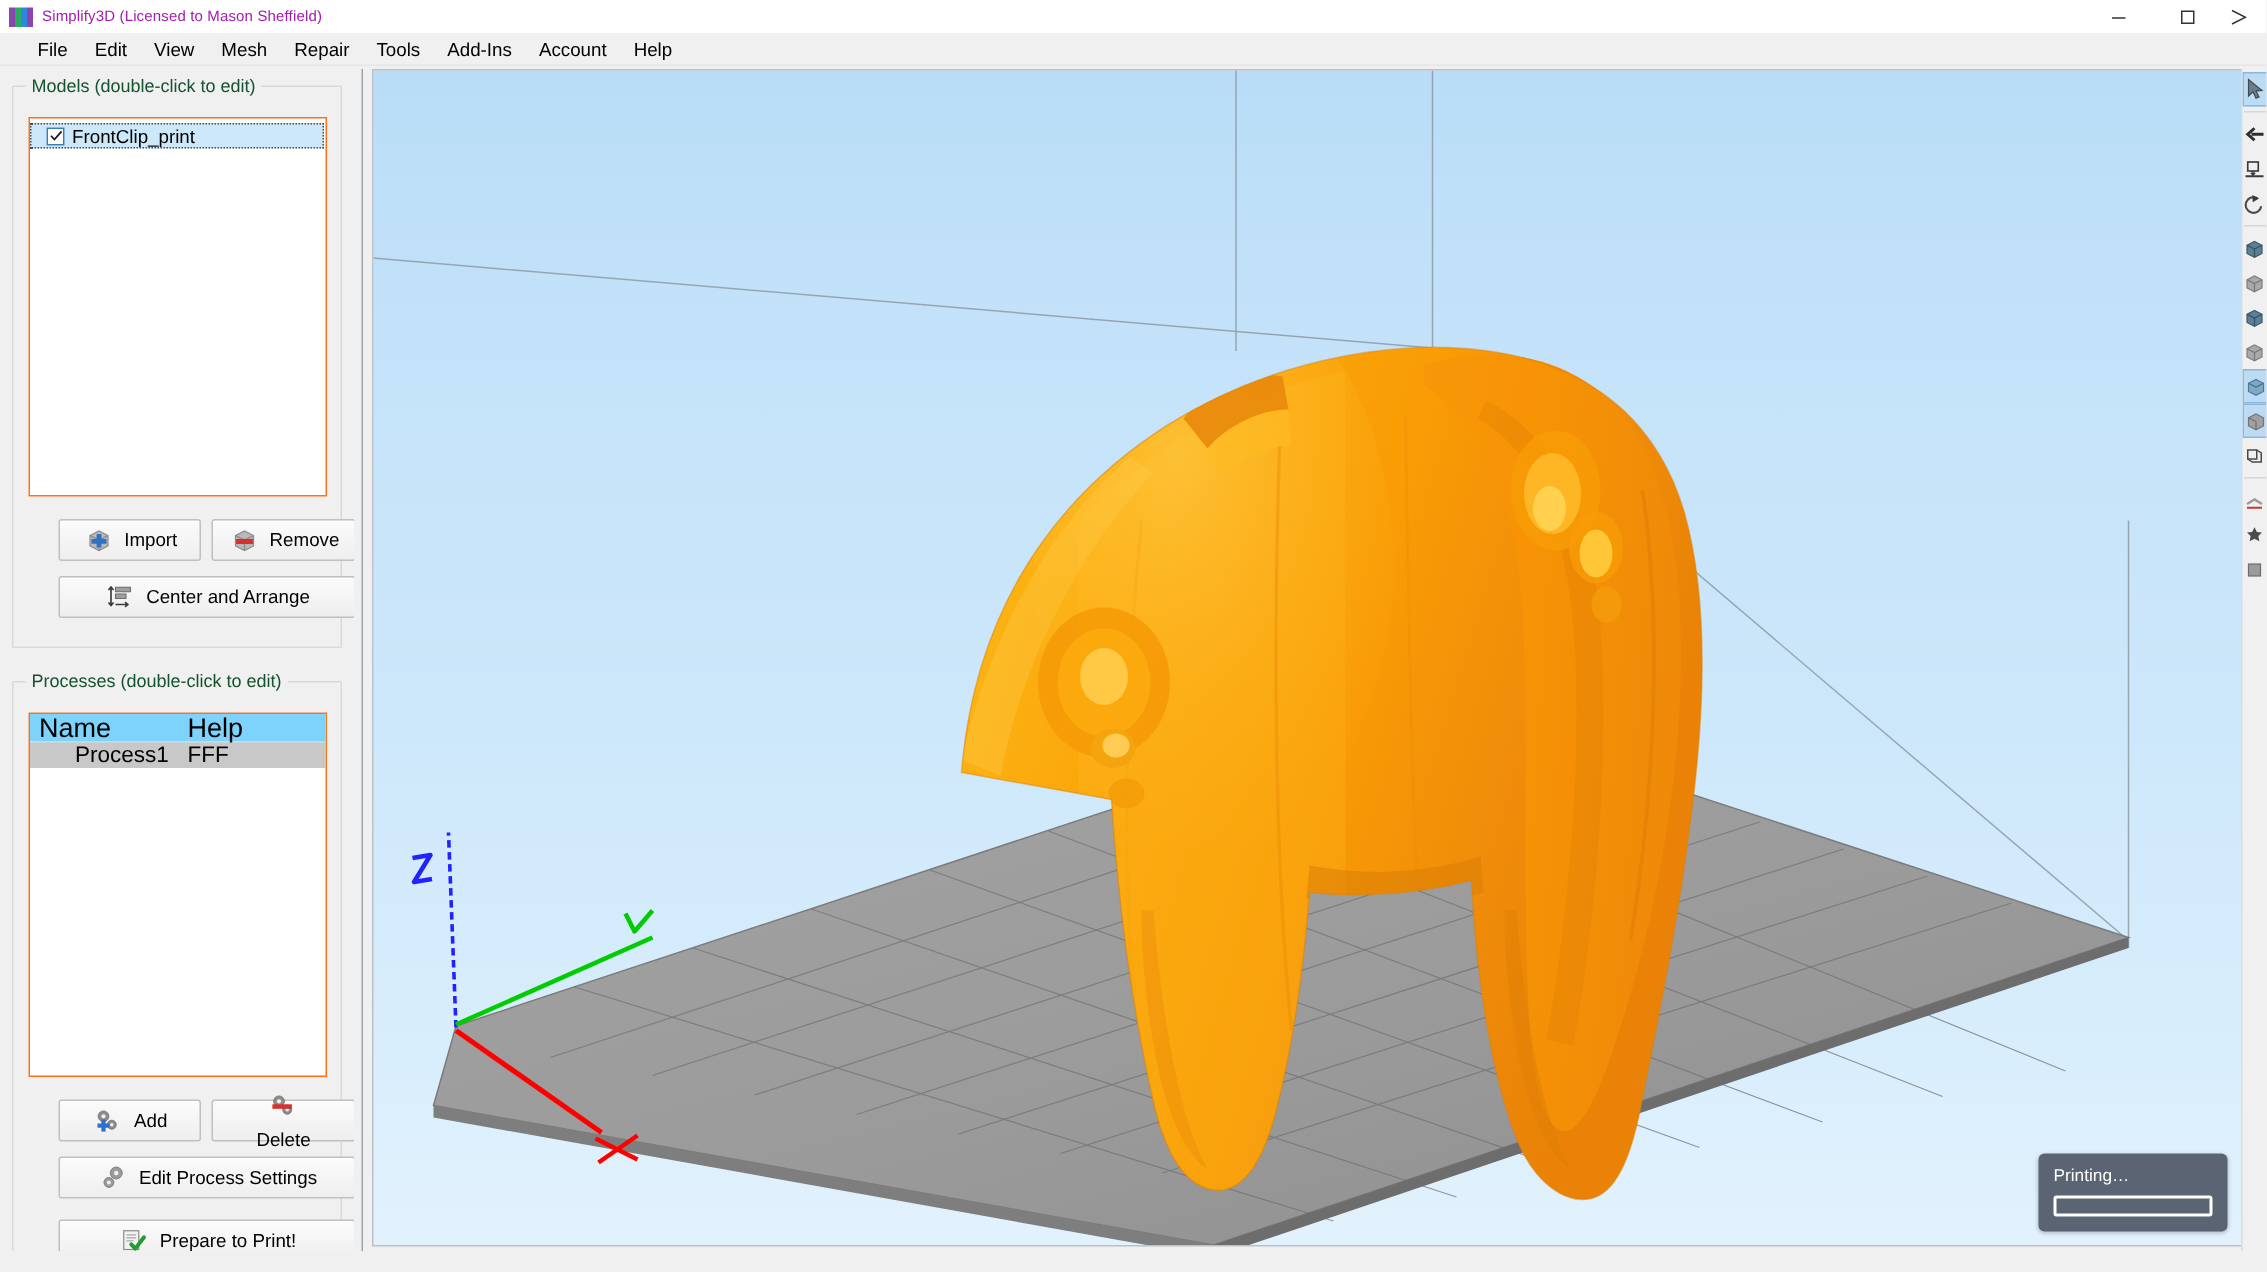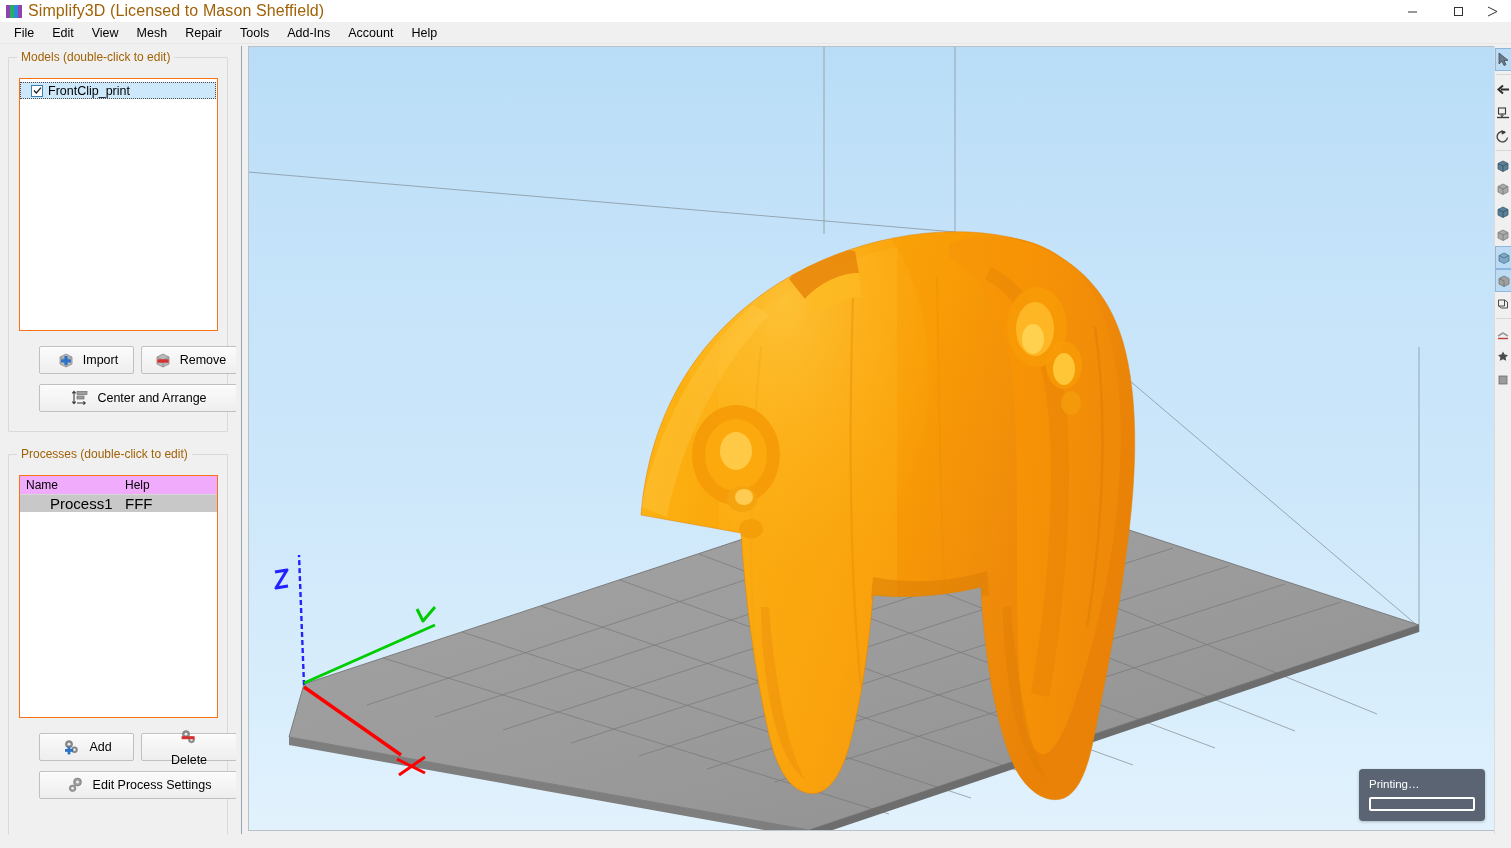--- a/index.html
+++ b/index.html
@@ -17,47 +17,47 @@
     position: absolute; left: 0; top: 0; width: 1511px; height: 22px;
     background: #ffffff; display: flex; align-items: center;
   }
   #app-icon { width: 16px; height: 13px; margin-left: 6px; margin-right: 6px;
     display: flex; align-items: stretch; }
   #app-icon i { display: block; width: 25%; height: 100%; }
   #app-icon i:nth-child(1) { background: #8e44ad; }
   #app-icon i:nth-child(2) { background: #27ae60; }
   #app-icon i:nth-child(3) { background: #2e86de; }
   #app-icon i:nth-child(4) { background: #8e44ad; }
-  #title-text { font-size: 16px; color: #a16207; letter-spacing: .1px; }
+  #title-text { font-size: 10px; color: #a21caf; letter-spacing: .1px; }
   #win-controls { position: absolute; right: 0; top: 0; height: 22px;
     display: flex; align-items: center; }
   .win-btn { width: 46px; height: 22px; display: flex; align-items: center;
     justify-content: center; font-size: 12px; color: #222; }
   .win-btn svg { display: block; }
 
   
   #menubar {
     position: absolute; left: 0; top: 22px; width: 1511px; height: 22px;
-    background: #f0f0f0; display: flex; align-items: center; padding-left: 5px;
+    background: #f0f0f0; display: flex; align-items: center; padding-left: 16px;
     border-bottom: 1px solid #e6e6e6;
   }
   .menu-item { font-size: 12.5px; color: #000; padding: 2px 9px; line-height: 16px; }
 
   
   #leftpanel { position: absolute; left: 0; top: 46px; width: 236px; height: 802px;
     background: #f0f0f0; }
 
   .groupbox { position: absolute; }
   .groupbox > .gb-frame {
     position: absolute; left: 0; top: 7px; right: 0; bottom: 0;
     border: 1px solid #d9d9d9; border-radius: 1px;
   }
   .groupbox > .gb-title {
     position: absolute; left: 9px; top: 0; background: #f0f0f0;
-    padding: 0 4px; font-size: 12px; color: #a16207; line-height: 14px;
+    padding: 0 4px; font-size: 12px; color: #14532d; line-height: 14px;
   }
 
   #models-group { left: 8px; top: 4px; width: 220px; height: 382px; }
   #processes-group { left: 8px; top: 401px; width: 220px; height: 392px; }
 
   .listbox {
     position: absolute; background: #ffffff; border: 1px solid #f97316;
     overflow: hidden;
   }
   #models-list { left: 11px; top: 28px; width: 199px; height: 253px; }
@@ -89,22 +89,22 @@
   .btn .ico { display: inline-flex; align-items: center; justify-content: center;
     width: 22px; height: 20px; flex: 0 0 auto; }
   .btn .ico svg { display: block; }
 
   #btn-import { left: 11px; top: 296px; width: 95px; height: 28px; }
   #btn-remove { left: 113px; top: 296px; width: 96px; height: 28px; }
   #btn-center { left: 11px; top: 334px; width: 198px; height: 28px; }
 
   
   #proc-list { left: 11px; top: 28px; width: 199px; height: 243px; }
-  #proc-header { display: flex; height: 19px; background: #f0abfc;
-    border-bottom: 1px solid #d7d7d7; align-items: center; font-size: 12px; }
+  #proc-header { display: flex; height: 19px; background: #7dd3fc;
+    border-bottom: 1px solid #d7d7d7; align-items: center; font-size: 18px; }
   #proc-header .col1 { width: 102px; padding-left: 6px; }
   #proc-header .col2 { flex: 1; padding-left: 3px; }
   .proc-row { display: flex; height: 17px; align-items: center; font-size: 15px;
     background: #c8c8c8; }
   .proc-row .col1 { width: 102px; padding-left: 30px; }
   .proc-row .col2 { flex: 1; padding-left: 3px; }
 
   #btn-add { left: 11px; top: 286px; width: 95px; height: 28px; }
   #btn-delete { left: 113px; top: 286px; width: 96px; height: 28px; flex-direction: column; }
   #btn-editproc { left: 11px; top: 324px; width: 198px; height: 28px; }
@@ -305,20 +305,34 @@
               <circle cx="10.5" cy="5" r="4"></circle>
                 <circle cx="5.6" cy="11.3" r="3.3"></circle>
             </g>
             <circle cx="10.5" cy="5" r="1.5" fill="#efefef"></circle>
             <circle cx="5.6" cy="11.3" r="1.3" fill="#efefef"></circle>
           </svg>
         </span>
         <span>Edit Process Settings</span>
       </div>
 
+      <div class="btn" id="btn-prepare">
+        <span class="ico">
+          <svg width="18" height="17" viewBox="0 0 18 17">
+            <rect x="2.5" y="1.5" width="10" height="12.5" fill="#f2f2f2" stroke="#8a8a8a" stroke-width=".8"></rect>
+            <g stroke="#a9a9a9" stroke-width=".8">
+              <line x1="4.3" y1="4.2" x2="10.7" y2="4.2"></line>
+              <line x1="4.3" y1="6.2" x2="10.7" y2="6.2"></line>
+              <line x1="4.3" y1="8.2" x2="9" y2="8.2"></line>
+            </g>
+            <path d="M7.5 10.6 L10.2 13.4 L16 5.8" fill="none" stroke="#1f9d2f" stroke-width="2.6" stroke-linecap="round" stroke-linejoin="round"></path>
+          </svg>
+        </span>
+        <span>Prepare to Print!</span>
+      </div>
     </div>
   </div>
 
   <div id="splitter"></div>
 
   <div id="viewport">
     <div id="vp-inner">
       <svg id="vp-svg" viewBox="0 0 1247 783" preserveAspectRatio="none">
         <defs>
           <linearGradient id="modelGradMain" x1="0" y1="0" x2="1" y2="0.35">

